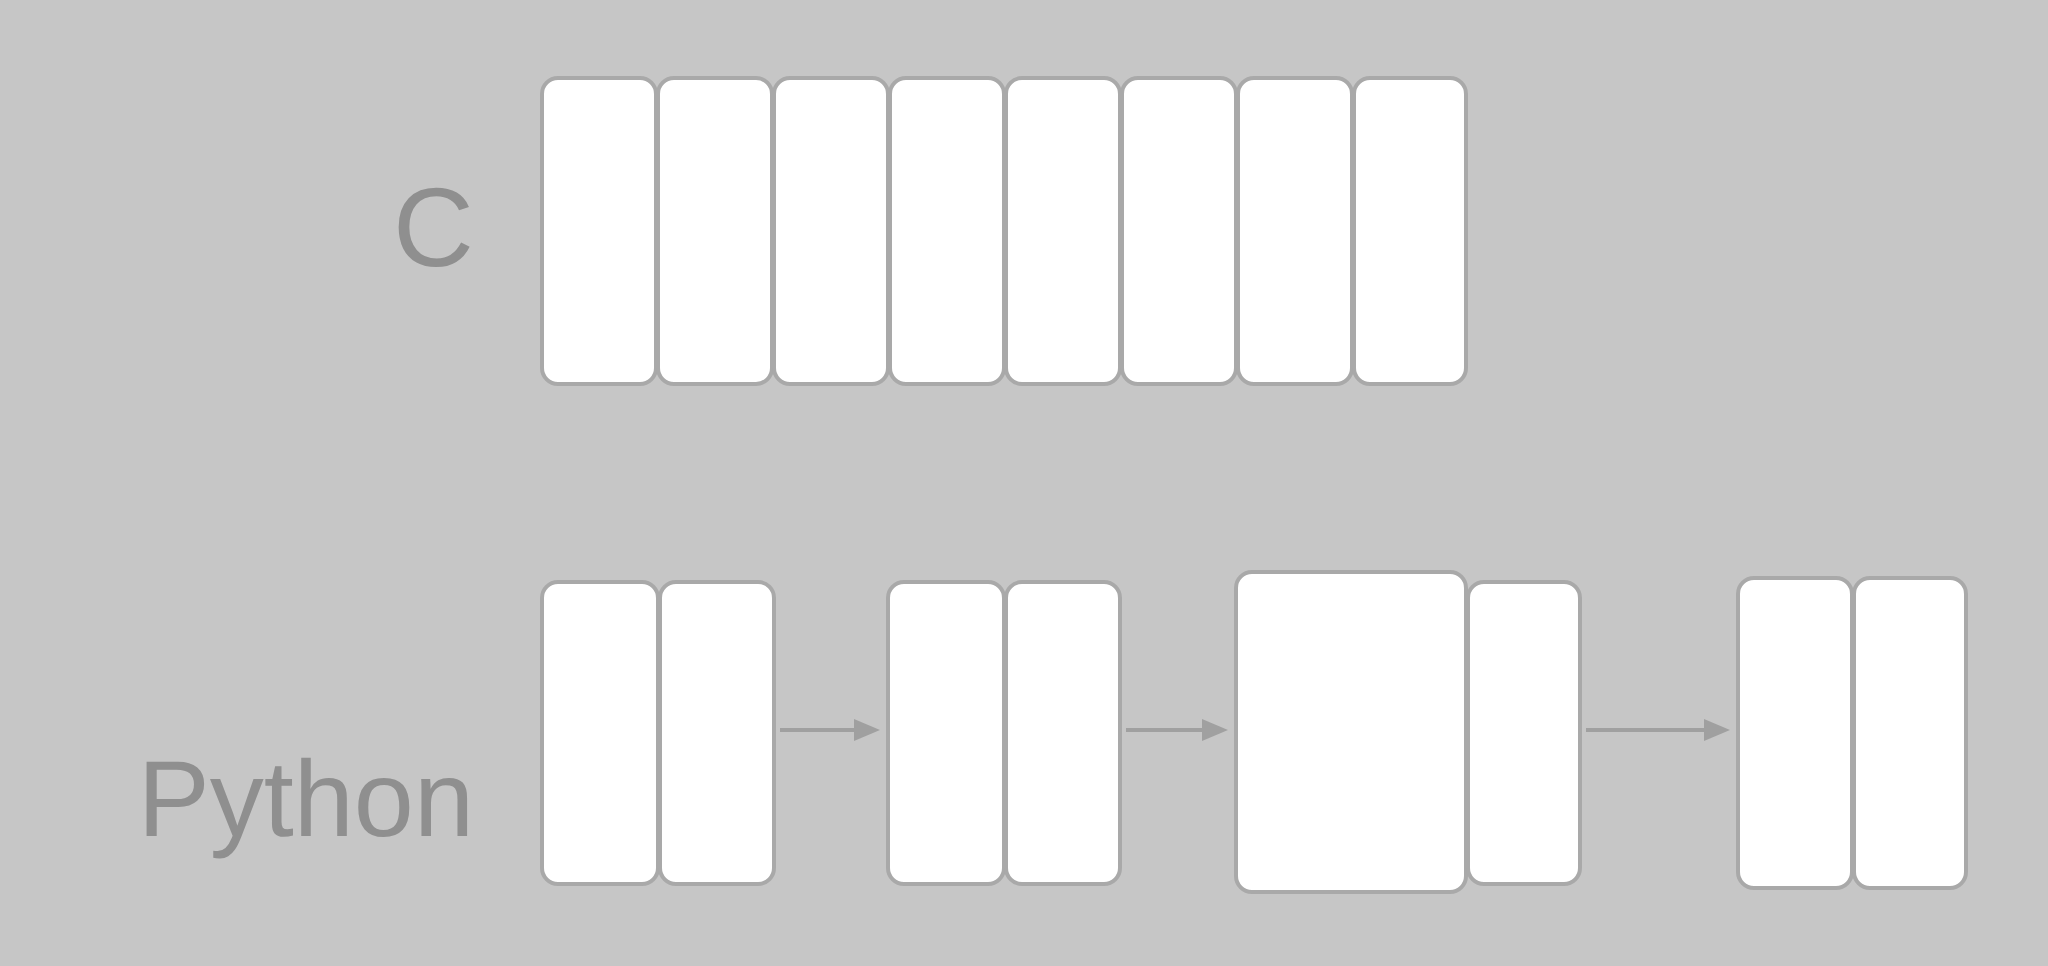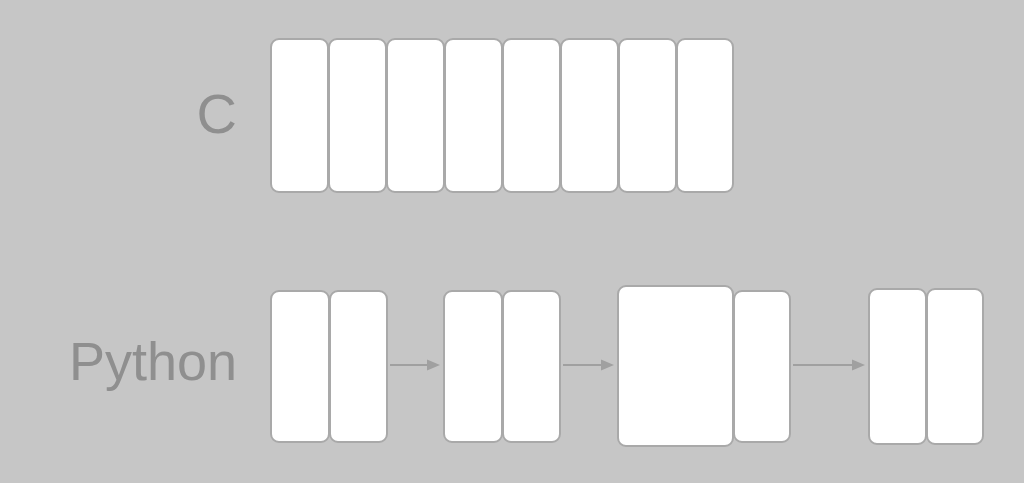--- a/index.html
+++ b/index.html
@@ -73,21 +73,21 @@
     <div class="row">
       <div class="cell" style="left: 270px; top: 38px; width: 59px; height: 155px; background: rgb(255, 255, 255); border-color: rgb(169, 169, 169);"></div>
       <div class="cell" style="left: 328px; top: 38px; width: 59px; height: 155px; background: rgb(255, 255, 255); border-color: rgb(169, 169, 169);"></div>
       <div class="cell" style="left: 386px; top: 38px; width: 59px; height: 155px; background: rgb(255, 255, 255); border-color: rgb(169, 169, 169);"></div>
       <div class="cell" style="left: 444px; top: 38px; width: 59px; height: 155px; background: rgb(255, 255, 255); border-color: rgb(169, 169, 169);"></div>
       <div class="cell" style="left: 502px; top: 38px; width: 59px; height: 155px; background: rgb(255, 255, 255); border-color: rgb(169, 169, 169);"></div>
       <div class="cell" style="left: 560px; top: 38px; width: 59px; height: 155px; background: rgb(255, 255, 255); border-color: rgb(169, 169, 169);"></div>
       <div class="cell" style="left: 618px; top: 38px; width: 59px; height: 155px; background: rgb(255, 255, 255); border-color: rgb(169, 169, 169);"></div>
       <div class="cell" style="left: 676px; top: 38px; width: 58px; height: 155px; background: rgb(255, 255, 255); border-color: rgb(169, 169, 169);"></div>
     </div>
-    <div class="row-label py-label" style="color: rgb(143, 143, 143);">Python</div>
+    <div class="row-label py-label" style="color: rgb(143, 143, 143); margin-top: 39px;">Python</div>
     <div class="row">
       <div class="cell" style="left: 270px; top: 290px; width: 60px; height: 153px; background: rgb(255, 255, 255); border-color: rgb(169, 169, 169);"></div>
       <div class="cell" style="left: 329px; top: 290px; width: 59px; height: 153px; background: rgb(255, 255, 255); border-color: rgb(169, 169, 169);"></div>
     </div>
     <div class="row">
       <div class="cell" style="left: 443px; top: 290px; width: 60px; height: 153px; background: rgb(255, 255, 255); border-color: rgb(169, 169, 169);"></div>
       <div class="cell" style="left: 502px; top: 290px; width: 59px; height: 153px; background: rgb(255, 255, 255); border-color: rgb(169, 169, 169);"></div>
     </div>
     <div class="row">
       <div class="cell" style="left: 617px; top: 285px; width: 117px; height: 162px; background: rgb(255, 255, 255); border-color: rgb(169, 169, 169);"></div>

